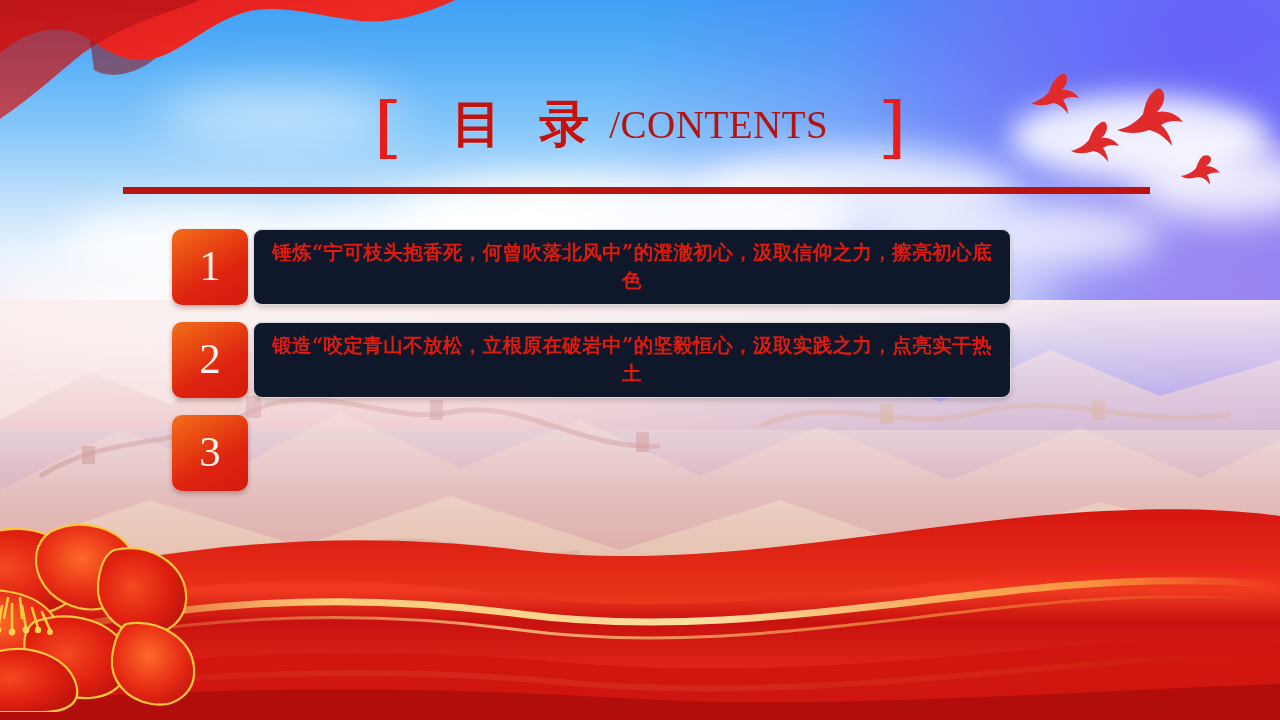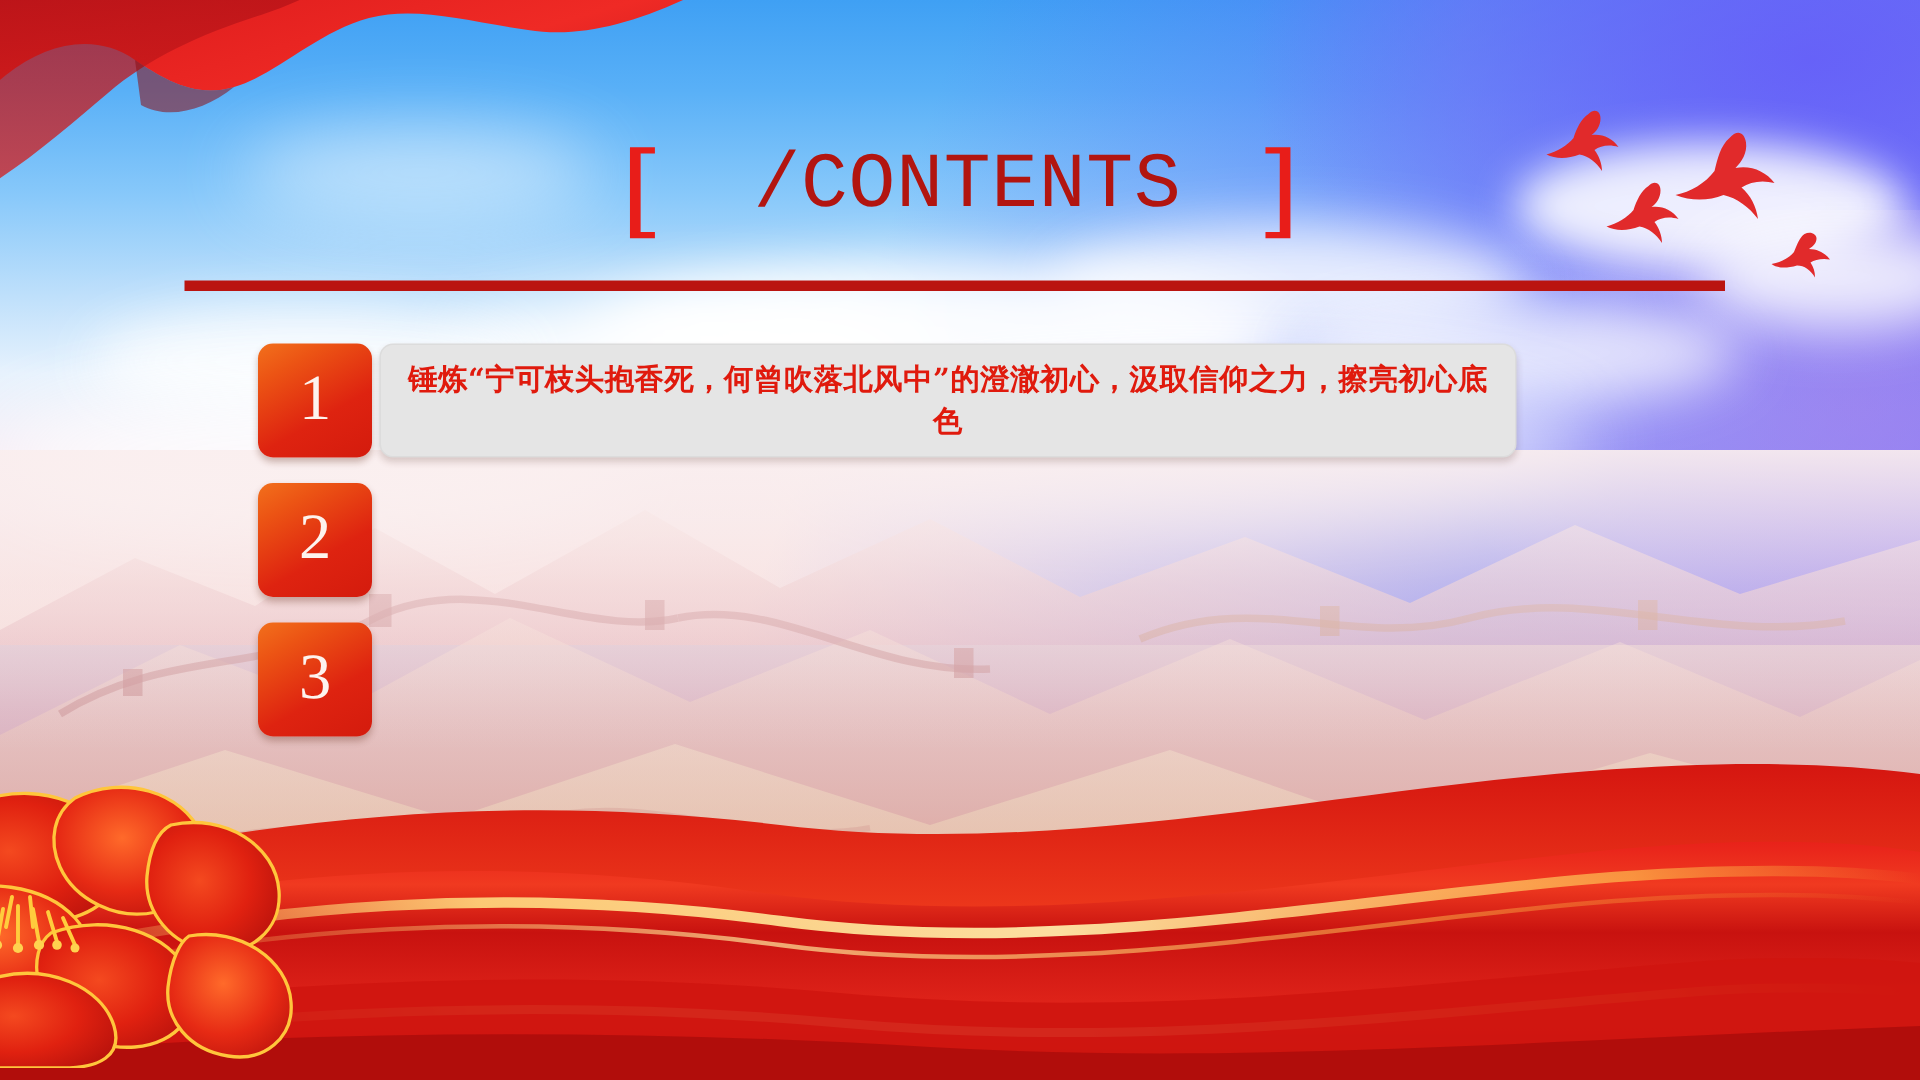--- a/index.html
+++ b/index.html
@@ -100,22 +100,22 @@
   .brk-r { margin-left:58px; }
   .t-cn {
     color:#c4120e;
     font-family:"DejaVu Serif", serif;
     font-size:50px; font-weight:700; letter-spacing:10px;
     line-height:1;
     text-shadow:0 1px 0 rgba(255,255,255,.25);
   }
   .t-en {
     color:#b21510;
-    font-family:Liberation Mono, monospace;
-    font-size:52px; font-weight:400; letter-spacing:.5px;
+    font-family:Liberation Serif, serif;
+    font-size:39px; font-weight:400; letter-spacing:.5px;
     margin-left:10px; line-height:1;
   }
 
   
   .divider {
     position:absolute; left:123px; top:187px;
     width:1027px; height:7px;
     background:#ba1410;
   }
 
@@ -138,21 +138,21 @@
   }
   .badge span {
     color:#fdf3ee;
     font-family:"Liberation Serif", serif;
     font-size:43px; line-height:1; font-weight:400;
     padding-bottom:3px;
   }
   .card {
     position:absolute; left:253px; top:0;
     width:758px; height:76px;
-    background:#e5e5e5;
+    background:#0f172a;
     border:1px solid #dcdcdc;
     border-radius:9px;
     box-shadow:0 3px 5px rgba(80,40,30,.20);
     display:flex; align-items:center; justify-content:center;
     padding:0 16px;
     z-index:2;
   }
   .card p {
     color:#e01a0d;
     font-family:"DejaVu Serif", serif;
@@ -361,20 +361,21 @@
         <circle cx="58" cy="130" r="3.4"></circle>
       <circle cx="72" cy="128" r="3.4"></circle>
         <circle cx="84" cy="128" r="3.2"></circle>
       <circle cx="96" cy="130" r="3"></circle>
         <circle cx="32" cy="130" r="3"></circle>
     </g>
   </svg>
 
   <div class="title-wrap">
     <span class="brk brk-l">[</span>
+    <span class="t-cn">目 录</span>
     <span class="t-en">/CONTENTS</span>
     <span class="brk brk-r">]</span>
   </div>
 
   <div class="divider"></div>
 
   <div class="rows">
 
     <div class="row">
       <div class="badge">
@@ -382,20 +383,23 @@
       </div>
       <div class="card">
         <p>锤炼“宁可枝头抱香死，何曾吹落北风中”的澄澈初心，汲取信仰之力，擦亮初心底色</p>
       </div>
     </div>
 
     <div class="row">
       <div class="badge">
         <span>2</span>
       </div>
+      <div class="card">
+        <p>锻造“咬定青山不放松，立根原在破岩中”的坚毅恒心，汲取实践之力，点亮实干热土</p>
+      </div>
     </div>
 
     <div class="row">
       <div class="badge">
         <span>3</span>
       </div>
     </div>
 
   </div>
 

